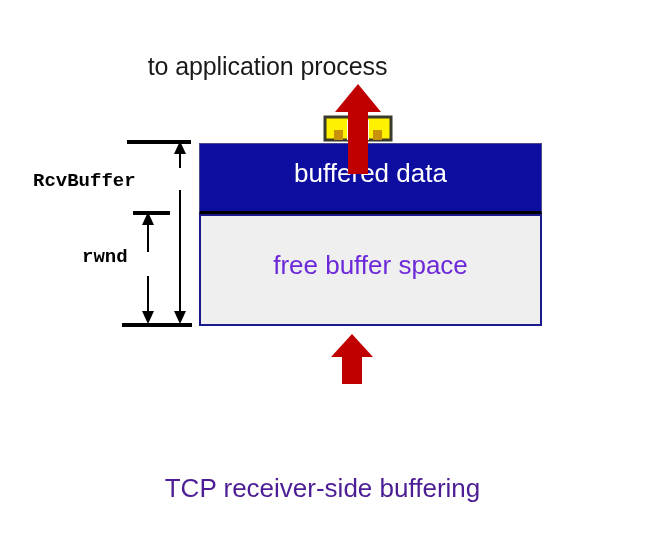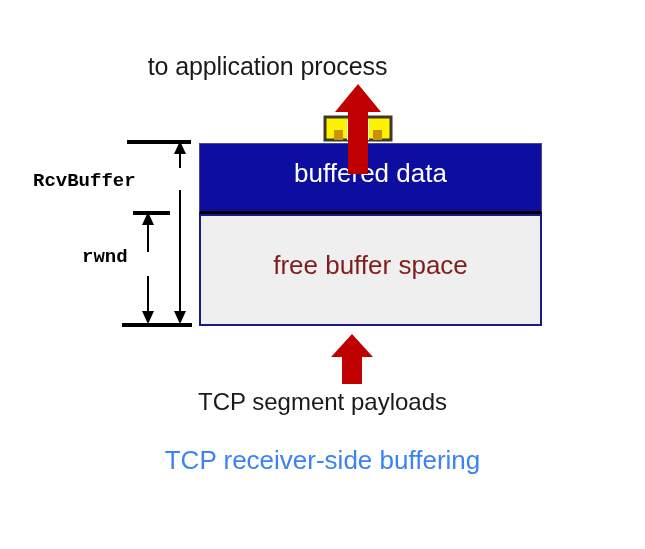--- a/index.html
+++ b/index.html
@@ -34,25 +34,25 @@
   }
   .lbl-payloads {
     left: 0; top: 388px; width: 645px;
     text-align: center;
     font-size: 24px;
     font-family: "Liberation Sans", sans-serif;
     color: #1a1a1a;
     white-space: nowrap;
   }
   .lbl-caption {
-    left: 0; top: 445px; width: 645px;
+    left: 0; top: 473px; width: 645px;
     text-align: center;
     font-size: 26px;
     font-family: "Liberation Sans", sans-serif;
-    color: #3b82f6;
+    color: #4c1d95;
     white-space: nowrap;
   }
 
   
   .buffered-box {
     left: 199px; top: 143px;
     width: 343px; height: 71px;
     background: #0D0DA0;
     border: 1px solid #4a4a8a;
     border-bottom: 3px solid #000000;
@@ -71,21 +71,21 @@
     left: 199px; top: 214px;
     width: 343px; height: 112px;
     background: #efefef;
     border: 2px solid #1a1a8c;
     box-sizing: border-box;
   }
   .free-box .box-text {
     position: absolute;
     left: 0; right: 0; top: 34px;
     text-align: center;
-    color: #7f1d1d;
+    color: #6d28d9;
     font-size: 26px;
     font-family: "Liberation Sans", sans-serif;
     white-space: nowrap;
   }
 
   
   .dim-label {
     font-family: "Liberation Mono", monospace;
     font-weight: bold;
     font-size: 19px;
@@ -158,17 +158,16 @@
       <polygon points="358,84 335,112 381,112" fill="#C00000"></polygon>
     </g>
 
     <g>
       <rect x="342" y="349" width="20" height="35" fill="#C00000"></rect>
       <polygon points="352,334 331,357 373,357" fill="#C00000"></polygon>
     </g>
 
   </svg>
 
-  <div class="abs lbl-payloads">TCP segment payloads</div>
 
   <div class="abs lbl-caption">TCP receiver-side buffering</div>
 
 </div>
 
 </body></html>

